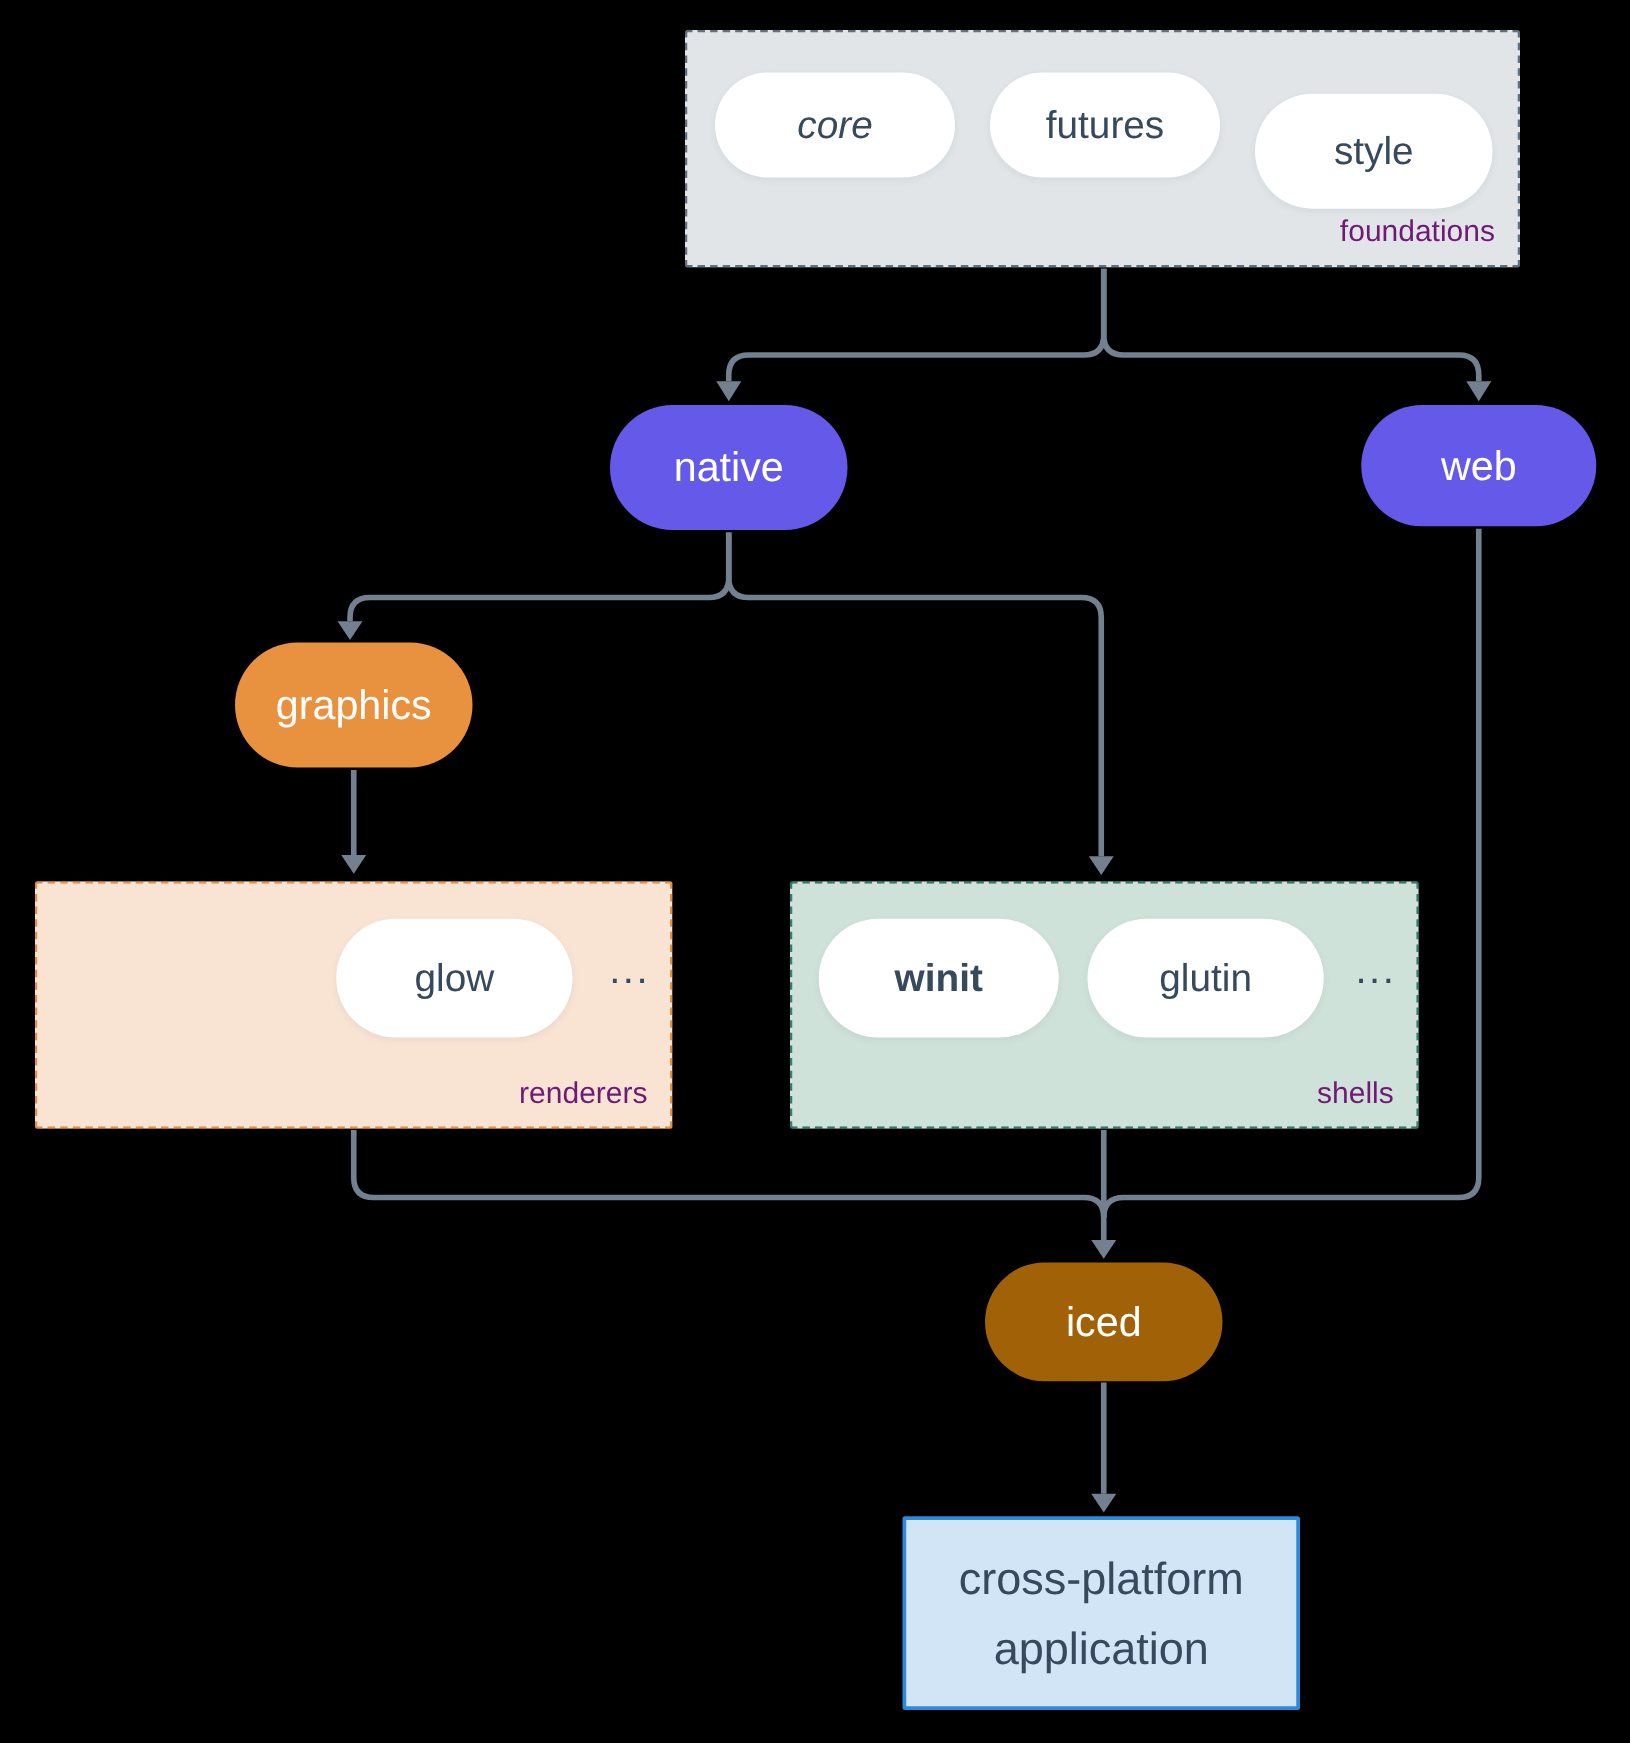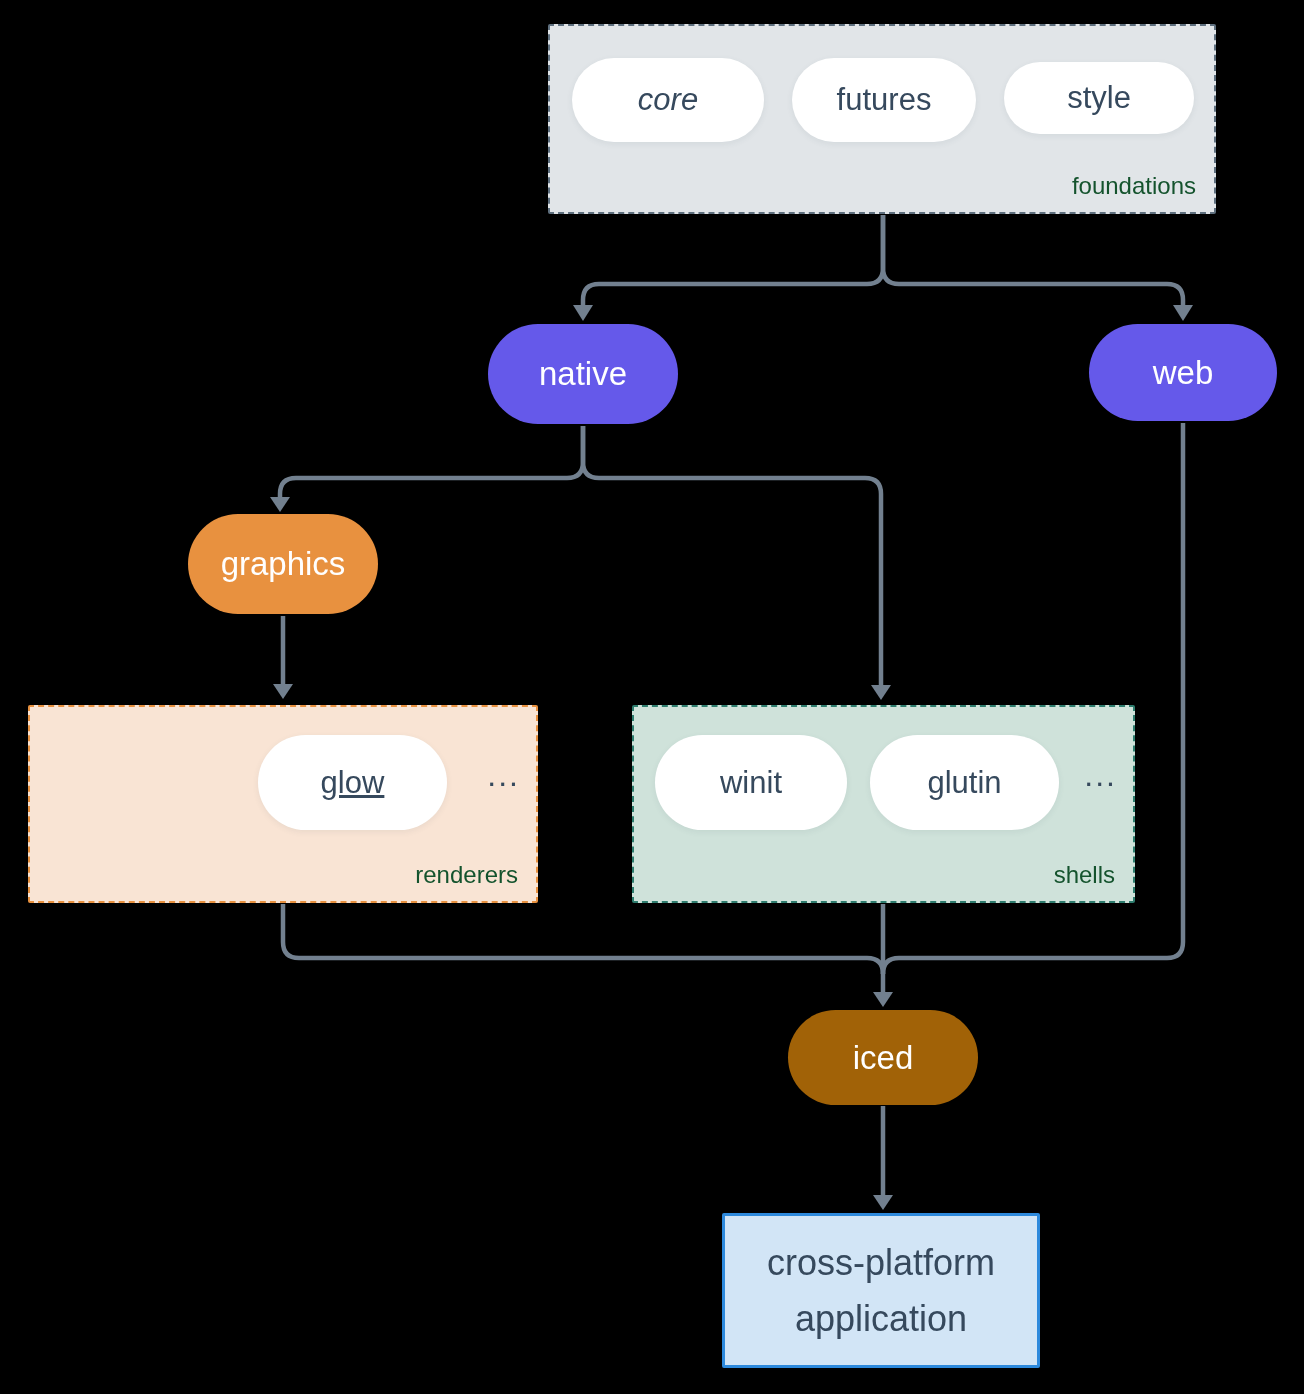--- a/index.html
+++ b/index.html
@@ -41,21 +41,21 @@
     display:flex;align-items:center;justify-content:center;
     color:#ffffff;font-size:33px;
   }
   .color-pill.native{left:488px;top:324px;width:190px;height:100px;background:#6559ea;}
   .color-pill.web{left:1089px;top:324px;width:188px;height:97px;background:#6559ea;}
   .color-pill.graphics{left:188px;top:514px;width:190px;height:100px;background:#e8913f;}
   .color-pill.iced{left:788px;top:1010px;width:190px;height:95px;background:#a16207;}
   .group-label{
     position:absolute;
     right:18px;bottom:12px;
-    color:#14532d;font-size:24px;text-align:right;
+    color:#701a75;font-size:24px;text-align:right;
   }
   .ellipsis{
     position:absolute;
     right:16px;top:50px;
     color:#36495d;font-size:32px;letter-spacing:2px;
   }
   .app-box{
     position:absolute;
     left:722px;top:1213px;width:318px;height:155px;
     box-sizing:border-box;
@@ -96,47 +96,47 @@
     <polygon points="873,1195 893,1195 883,1210"></polygon>
   </svg>
 
   <div class="group-box foundations">
     <div class="white-pill" style="left:22px;top:32px;width:192px;height:84px;font-style:italic;">
       <span>core</span>
     </div>
     <div class="white-pill" style="left:242px;top:32px;width:184px;height:84px;">
       <span>futures</span>
     </div>
-    <div class="white-pill" style="left:454px;top:36px;width:190px;height:72px;text-align:right;">
+    <div class="white-pill" style="left:454px;top:49px;width:190px;height:92px;text-align:right;">
       <span>style</span>
     </div>
     <div class="group-label">foundations</div>
   </div>
 
   <div class="color-pill native">
     <span>native</span>
   </div>
   <div class="color-pill web">
     <span>web</span>
   </div>
 
   <div class="color-pill graphics">
     <span>graphics</span>
   </div>
 
   <div class="group-box renderers">
-    <div class="white-pill" style="left:228px;top:28px;width:189px;height:95px;text-decoration:underline;">
+    <div class="white-pill" style="left:239px;top:28px;width:189px;height:95px;">
       <span>glow</span>
     </div>
     <div class="ellipsis">...</div>
     <div class="group-label">renderers</div>
   </div>
 
   <div class="group-box shells">
-    <div class="white-pill" style="left:21px;top:28px;width:192px;height:95px;">
+    <div class="white-pill" style="left:21px;top:28px;width:192px;height:95px;font-weight:bold;">
       <span>winit</span>
     </div>
     <div class="white-pill" style="left:236px;top:28px;width:189px;height:95px;">
       <span>glutin</span>
     </div>
     <div class="ellipsis">...</div>
     <div class="group-label">shells</div>
   </div>
 
   <div class="color-pill iced">

